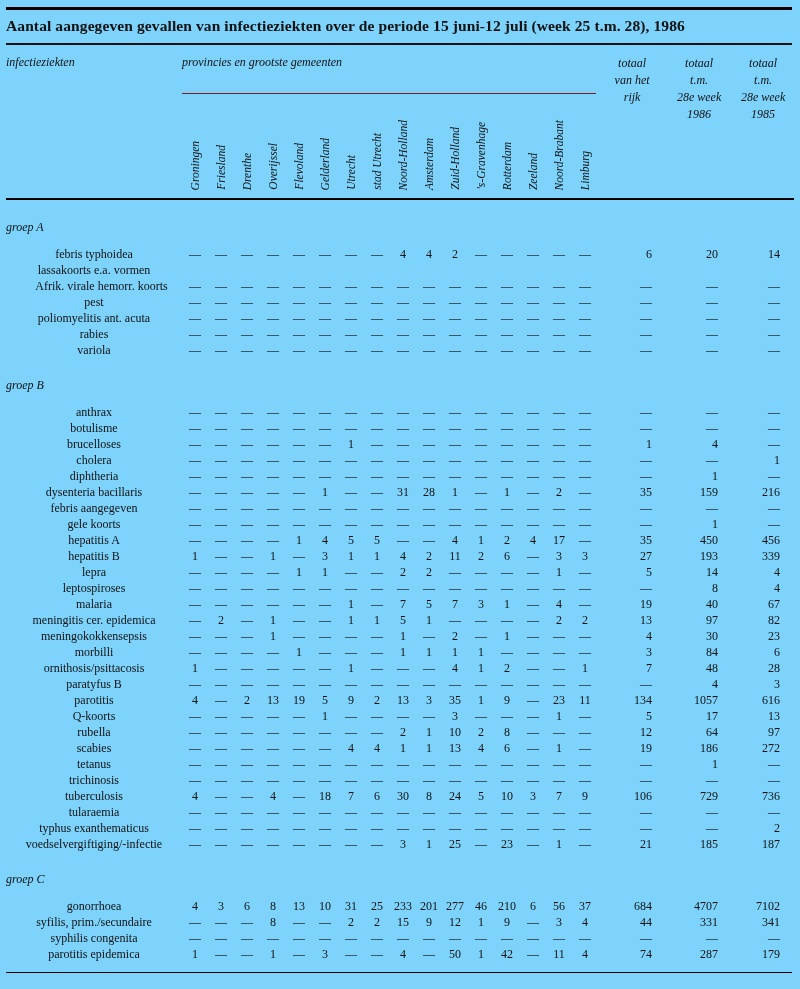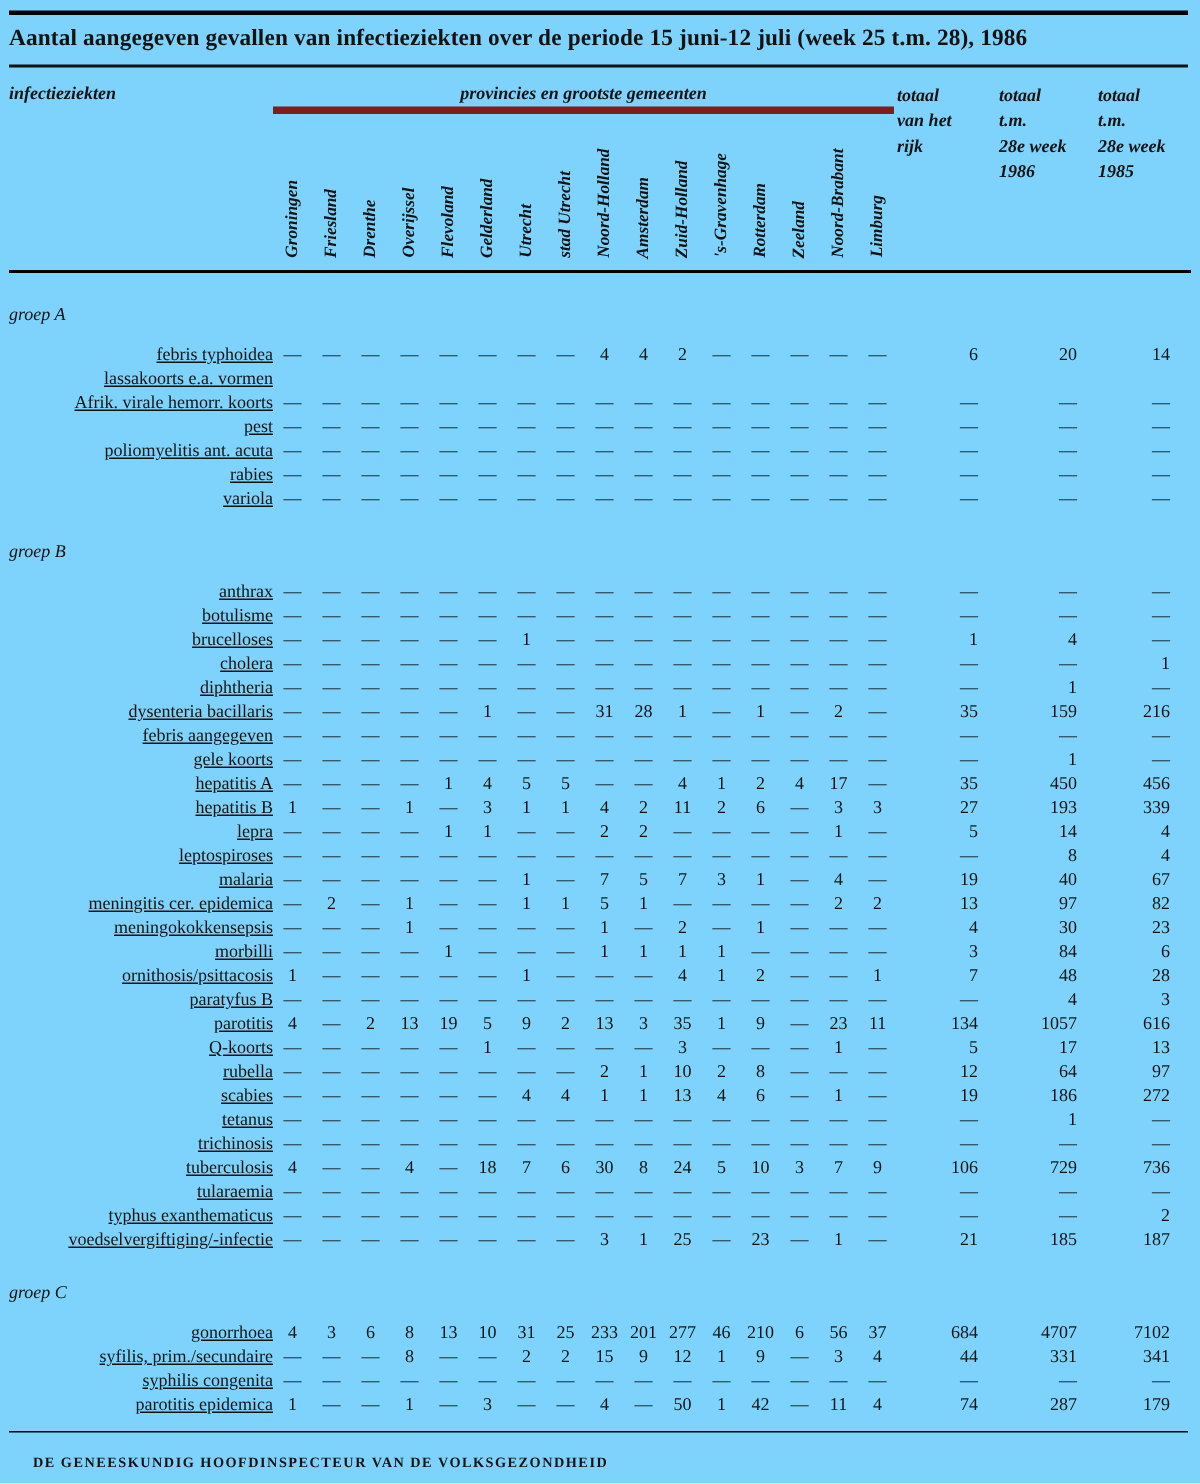--- a/index.html
+++ b/index.html
@@ -7,39 +7,39 @@
     width: 800px; height: 989px; box-sizing: border-box;
     background: #7dd3fc; color: #121212;
     font-family: "Liberation Serif", "DejaVu Serif", serif;
     padding: 4px 8px 0 6px; position: relative; overflow: hidden;
   }
   .rule-top    { border-top: 3px solid #000; margin-top: 3px; }
   .doc-title   { font-size: 15.5px; font-weight: bold; margin: 7px 0 8px 0; letter-spacing: .1px; }
   .rule-title  { border-top: 2px solid #111; margin-bottom: 2px; }
 
   table.stats { width: 100%; border-collapse: collapse; table-layout: fixed; }
-  thead th { font-weight: bold; font-style: italic; text-align: left;
+  thead th { font-weight: normal; font-style: italic; text-align: left;
              font-size: 12px; padding: 0; }
   thead { border-bottom: 2px solid #000; }
   th.disease-head { vertical-align: top; padding-top: 8px; }
   th.prov-group   { vertical-align: top; padding-top: 8px; }
   th.prov-group .prov-group-label {
-    border-bottom: 5px solid #7f1d1d; padding-bottom: 1px; margin-right: 2px; text-align: center;
+    border-bottom: 1px solid #7f1d1d; padding-bottom: 23px; margin-right: 2px;
   }
-  th.total-head { vertical-align: top; padding-top: 8px; line-height: 17px; }
+  th.total-head { vertical-align: top; padding-top: 8px; line-height: 17px; text-align: center; }
   th.total-head span { display: block; }
   th.rot-th { vertical-align: bottom; height: 100px; padding-bottom: 4px; text-align: center; }
   .rot { writing-mode: vertical-rl; transform: rotate(180deg);
          display: inline-block; white-space: nowrap;
          font-style: italic; font-size: 11.5px; line-height: 1.05; }
 
   tbody td { font-size: 12px; line-height: 16px; padding: 0; height: 16px;
              vertical-align: bottom; }
   td.group-label { font-style: italic; padding: 19px 0 11px 0; }
-  td.disease { text-align: right; white-space: nowrap; overflow: hidden; text-decoration: underline; }
+  td.disease { text-align: center; white-space: nowrap; overflow: hidden; }
   td.disease.indent { padding-left: 15px; }
   td.val { text-align: center; }
   td.tot { text-align: right; padding-right: 14px; }
 
   .rule-bottom { border-top: 1.5px solid #000; margin-top: 10px; }
   .footer-line { font-size: 9.5px; font-weight: bold; letter-spacing: 1px;
                  margin: 16px 0 0 16px; }
 </style>
 </head>
 <body>

